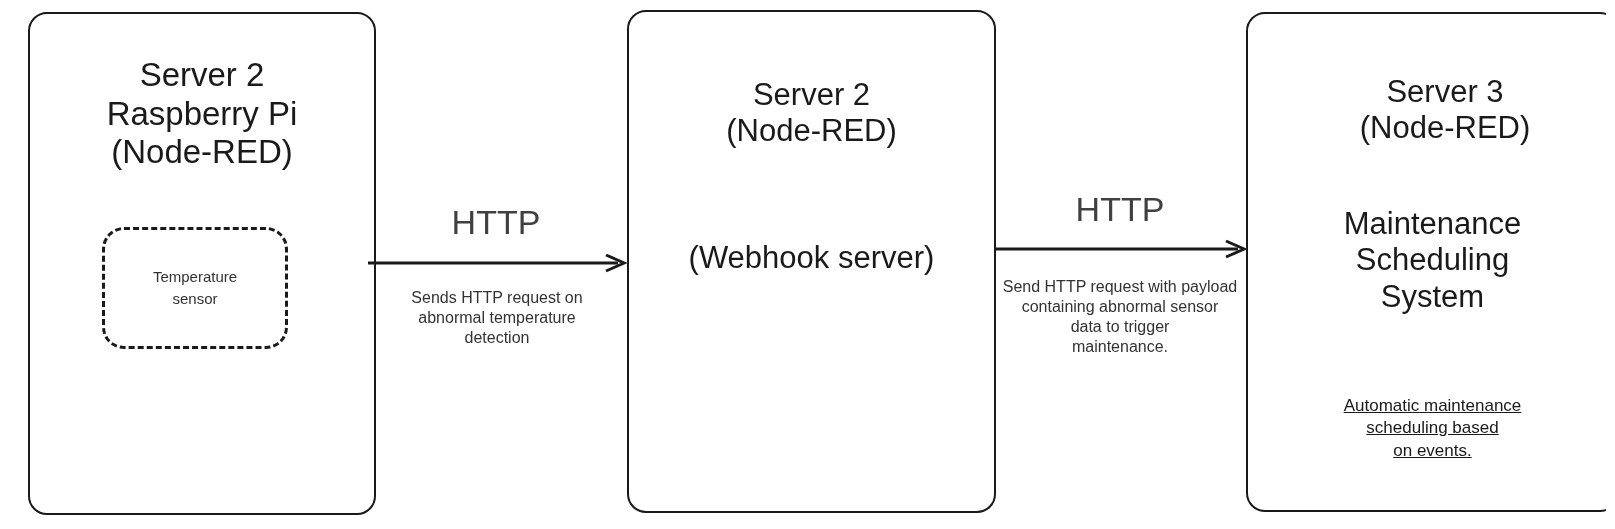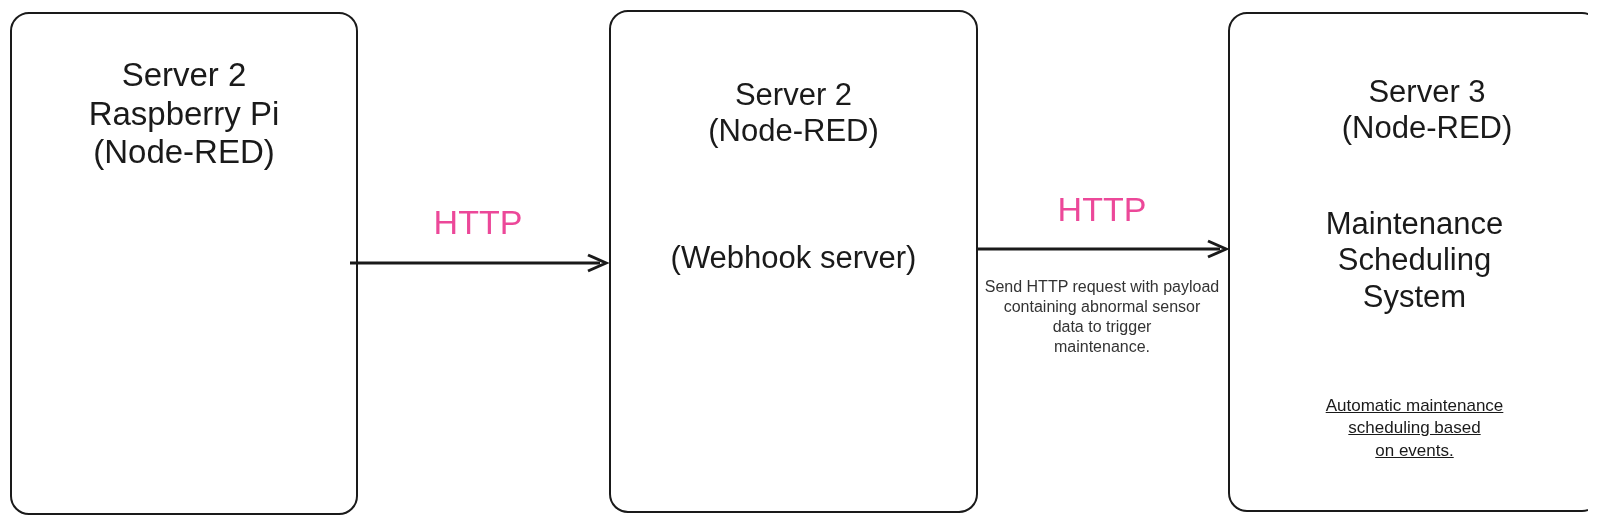--- a/index.html
+++ b/index.html
@@ -12,20 +12,21 @@
     font-family: "Liberation Sans", sans-serif;
     color: #1a1a1a;
     -webkit-font-smoothing: antialiased;
   }
   #canvas {
     position: relative;
     width: 1588px;
     height: 529px;
     background: #ffffff;
     overflow: hidden;
+    margin-left: 18px;
   }
 
   
   .node {
     position: absolute;
     box-sizing: border-box;
     background: #ffffff;
     border: 2px solid #1a1a1a;
     border-radius: 19px;
   }
@@ -68,21 +69,21 @@
     position: absolute;
     height: 20px;
   }
   .arrow svg { display: block; overflow: visible; }
 
   .edge-label-top {
     position: absolute;
     text-align: center;
     font-size: 34px;
     line-height: 1;
-    color: #ec4899;
+    color: #404040;
     white-space: nowrap;
   }
   .edge-label-bottom {
     position: absolute;
     text-align: center;
     font-size: 16px;
     line-height: 1.25;
     color: #333333;
     white-space: pre-line;
   }
@@ -90,31 +91,38 @@
 </head>
 <body>
 
 <div id="canvas">
 
   <div class="node" style="left:10px; top:12px; width:348px; height:503px;">
     <div class="node-text title-lg" style="top:42px;">Server 2
 Raspberry Pi
 (Node-RED)</div>
 
+    <div class="dashed-node" style="left:72px; top:213px; width:186px; height:122px;">
+      <span class="dashed-label">Temperature
+sensor</span>
+    </div>
   </div>
 
   <div class="edge-label-top" style="left:350px; top:205px; width:256px;">HTTP</div>
 
   <div class="arrow" style="left:350px; top:253px; width:258px;">
     <svg width="258" height="20" viewBox="0 0 258 20" aria-hidden="true">
       <line x1="0" y1="10" x2="250" y2="10" stroke="#1a1a1a" stroke-width="3"></line>
       <polyline points="238,2 256,10 238,18" fill="none" stroke="#1a1a1a" stroke-width="3"></polyline>
     </svg>
   </div>
 
+  <div class="edge-label-bottom" style="left:346px; top:288px; width:266px;">Sends HTTP request on
+abnormal temperature
+detection</div>
 
   <div class="node" style="left:609px; top:10px; width:369px; height:503px;">
     <div class="node-text title-md" style="top:65px;">Server 2
 (Node-RED)</div>
     <div class="node-text title-md" style="top:228px;">(Webhook server)</div>
   </div>
 
   <div class="edge-label-top" style="left:978px; top:192px; width:248px;">HTTP</div>
 
   <div class="arrow" style="left:978px; top:239px; width:250px;">

